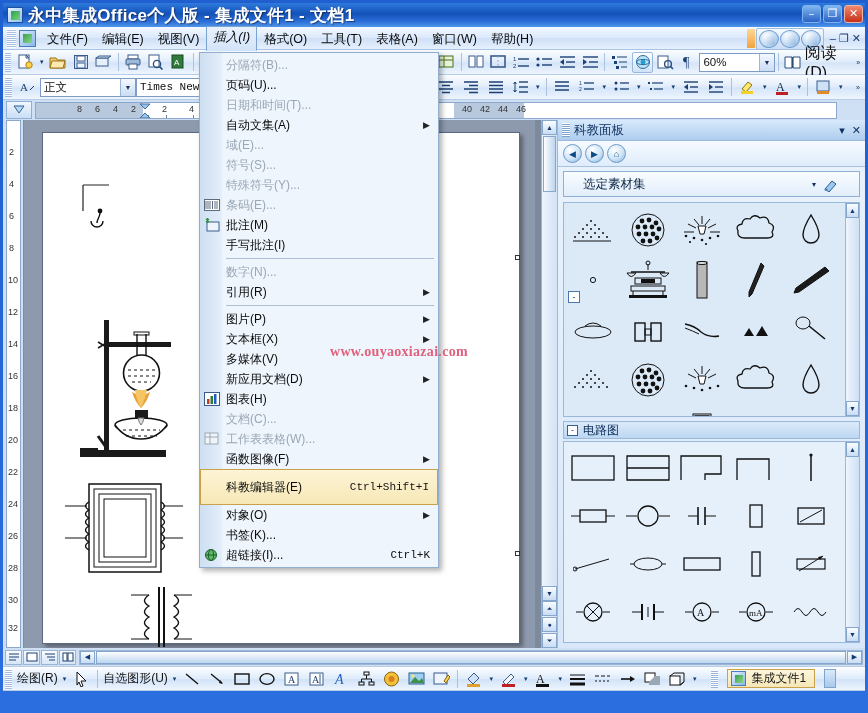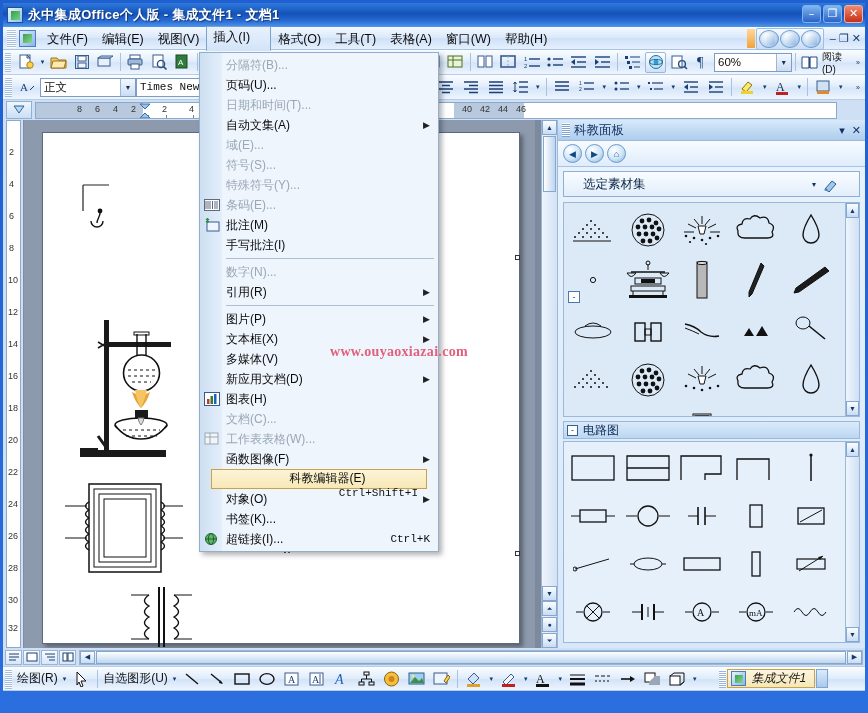--- a/index.html
+++ b/index.html
@@ -30,21 +30,21 @@
     width: 16px; height: 16px; margin-right: 5px;
     background: linear-gradient(135deg,#e9f3ff,#8fc0f0);
     border: 1px solid #1d4f9e;
     position: relative; flex: none;
   }
   .titlebar .tlogo:after{
     content:""; position:absolute; left:3px; top:3px; width:9px;height:9px;
     background: linear-gradient(135deg,#2fa24a,#79d07f);
   }
   .titlebar .ttext {
-    color: #fff; font-weight: bold; font-size: 13px;
+    color: #fff; font-weight: bold; font-size: 17px;
     text-shadow: 1px 1px 1px rgba(0,0,0,.45);
     white-space: nowrap; letter-spacing: .3px; text-align: right;
   }
   .wbtns { position:absolute; right: 2px; top: 2px; display:flex; gap:2px; }
   .wbtn {
     width: 19px; height: 18px;
     border: 1px solid #7fb3ef;
     border-radius: 3px;
     background: linear-gradient(180deg,#7fb6f0,#2a63c5);
     color:#fff; font-size:11px; line-height:16px; text-align:center;
@@ -68,22 +68,22 @@
     border:1px solid #4a7cc0;position:relative;
   }
   .appicon:after{content:"";position:absolute;left:3px;top:3px;width:9px;height:9px;background:linear-gradient(135deg,#3aa14d,#8ad68f);}
   .mitem{
     padding: 3px 7px 0 7px; color:#0a0a0a; white-space:nowrap;
     font-size:12.5px; cursor:default;
   }
   .mitem.active{
     background: linear-gradient(180deg,#e8f1fd,#d3e4f9);
     border:1px solid #7ba2d0; border-bottom-color:#d3e4f9;
-    padding: 2px 20px 4px 6px;
-    position:relative; z-index:60;
+    padding: 2px 6px 4px 6px;
+    position:relative; z-index:60;font-style:italic;
   }
   .menubar-right{
     position:absolute; right:0; top:0; height:23px; display:flex; align-items:center;
   }
   .orangetab{ width:8px;height:19px;background:linear-gradient(180deg,#ffd79a,#f1a33c); margin-right:1px;}
   .roundgrp{ display:flex; gap:1px; background:linear-gradient(180deg,#f6fbff,#c9ddf5);
     border:1px solid #9dbde2; padding:1px 2px; border-radius:2px;}
   .rbtn{width:20px;height:18px;border-radius:50%;
     background:radial-gradient(circle at 35% 30%,#ffffff,#bcd8f2 60%,#7fa9d6);
     border:1px solid #6f9acd; position:relative;}
@@ -220,23 +220,22 @@
     position:absolute; left:0; top:0; bottom:0; width:22px;
     background:linear-gradient(90deg,#cddff2,#e4eefb);
   }
   .dd-item{
     position:relative; display:flex; align-items:center; height:20px;
     padding-left:26px; padding-right:8px; font-size:12px; color:#0b0b0b; white-space:nowrap;
   }
   .dd-item.disabled{ color:#9aa7b5; }
   .dd-item.sel{
     background: linear-gradient(180deg,#fdf4d6,#f7e8b6);
-    border:1px solid #c8a24a; height:20px; margin:0 11px;
+    border:1px solid #c8a24a; height:36px; margin:0 0;
     padding-left:25px;
-    flex-direction:column;
   }
   .dd-item .shortcut{ margin-left:auto; font-family:"Liberation Mono","DejaVu Sans Mono",monospace; font-size:11px;}
   .dd-item .sub{ margin-left:auto; font-size:9px; color:#222; }
   .dd-item.sel .shortcut{ color:#111; }
   .dd-ico{ position:absolute; left:3px; top:2px; width:17px;height:16px;
     display:flex;align-items:center;justify-content:center;}
   .dd-sep{ height:1px; margin:3px 4px 3px 26px; background:#aebfd3;}
 
   
   .watermark{
@@ -531,21 +530,21 @@
       <span class="arrow">▼</span>
     </div>
     <div class="sep"></div>
     <div class="tbtn">
       <svg width="18" height="16" viewBox="0 0 18 16">
           <path d="M1 3h7v11H1z" fill="#fff" stroke="#2b4f7d"></path>
           <path d="M9 3h7v11H9z" fill="#fff" stroke="#2b4f7d"></path>
           <line x1="8.5" y1="3" x2="8.5" y2="14" stroke="#2b4f7d" stroke-width="1.4"></line>
         </svg>
     </div>
-    <div class="lbl" style="font-size:10px;color:#111;">阅读(D)</div>
+    <div class="lbl" style="font-size:16px;color:#111;">阅读(D)</div>
     <div style="margin-left:auto;margin-right:2px;" class="caret-sm">»</div>
   </div>
 
   <div class="toolbar">
     <div class="tgrip"></div>
     <div class="tbtn">
       <svg width="17" height="16" viewBox="0 0 17 16">
           <text x="1" y="12" font-size="11" fill="#1b3f73" font-family="serif">A</text>
           <path d="M11 11l4-4" stroke="#1b3f73"></path>
         </svg>
@@ -1576,21 +1575,21 @@
       </div>
     <div class="tbtn">
         <svg width="17" height="16" viewBox="0 0 17 16">
           <rect x="1" y="5" width="10" height="9" fill="#fff" stroke="#111"></rect>
           <path d="M1 5l4-3h10v9l-4 3" fill="none" stroke="#111"></path>
           <path d="M11 14l4-3" stroke="#111"></path>
         </svg>
       </div>
     <div class="caret-sm">▾</div>
 
-    <div style="margin-left:20px;display:flex;align-items:center;gap:1px;font-style:italic;">
+    <div style="margin-left:12px;display:flex;align-items:center;gap:9px;">
       <div style="width:7px;height:18px;background:repeating-linear-gradient(180deg,#fff 0 1px,#97b5da 1px 2px);"></div>
       <div class="taskbtn">
         <span class="ticon"></span>
         <span>集成文件1</span>
       </div>
       <div style="width:12px;height:19px;background:linear-gradient(180deg,#dbeafb,#a9c9ec);border:1px solid #7fa5cf;"></div>
     </div>
   </div>
 
 

